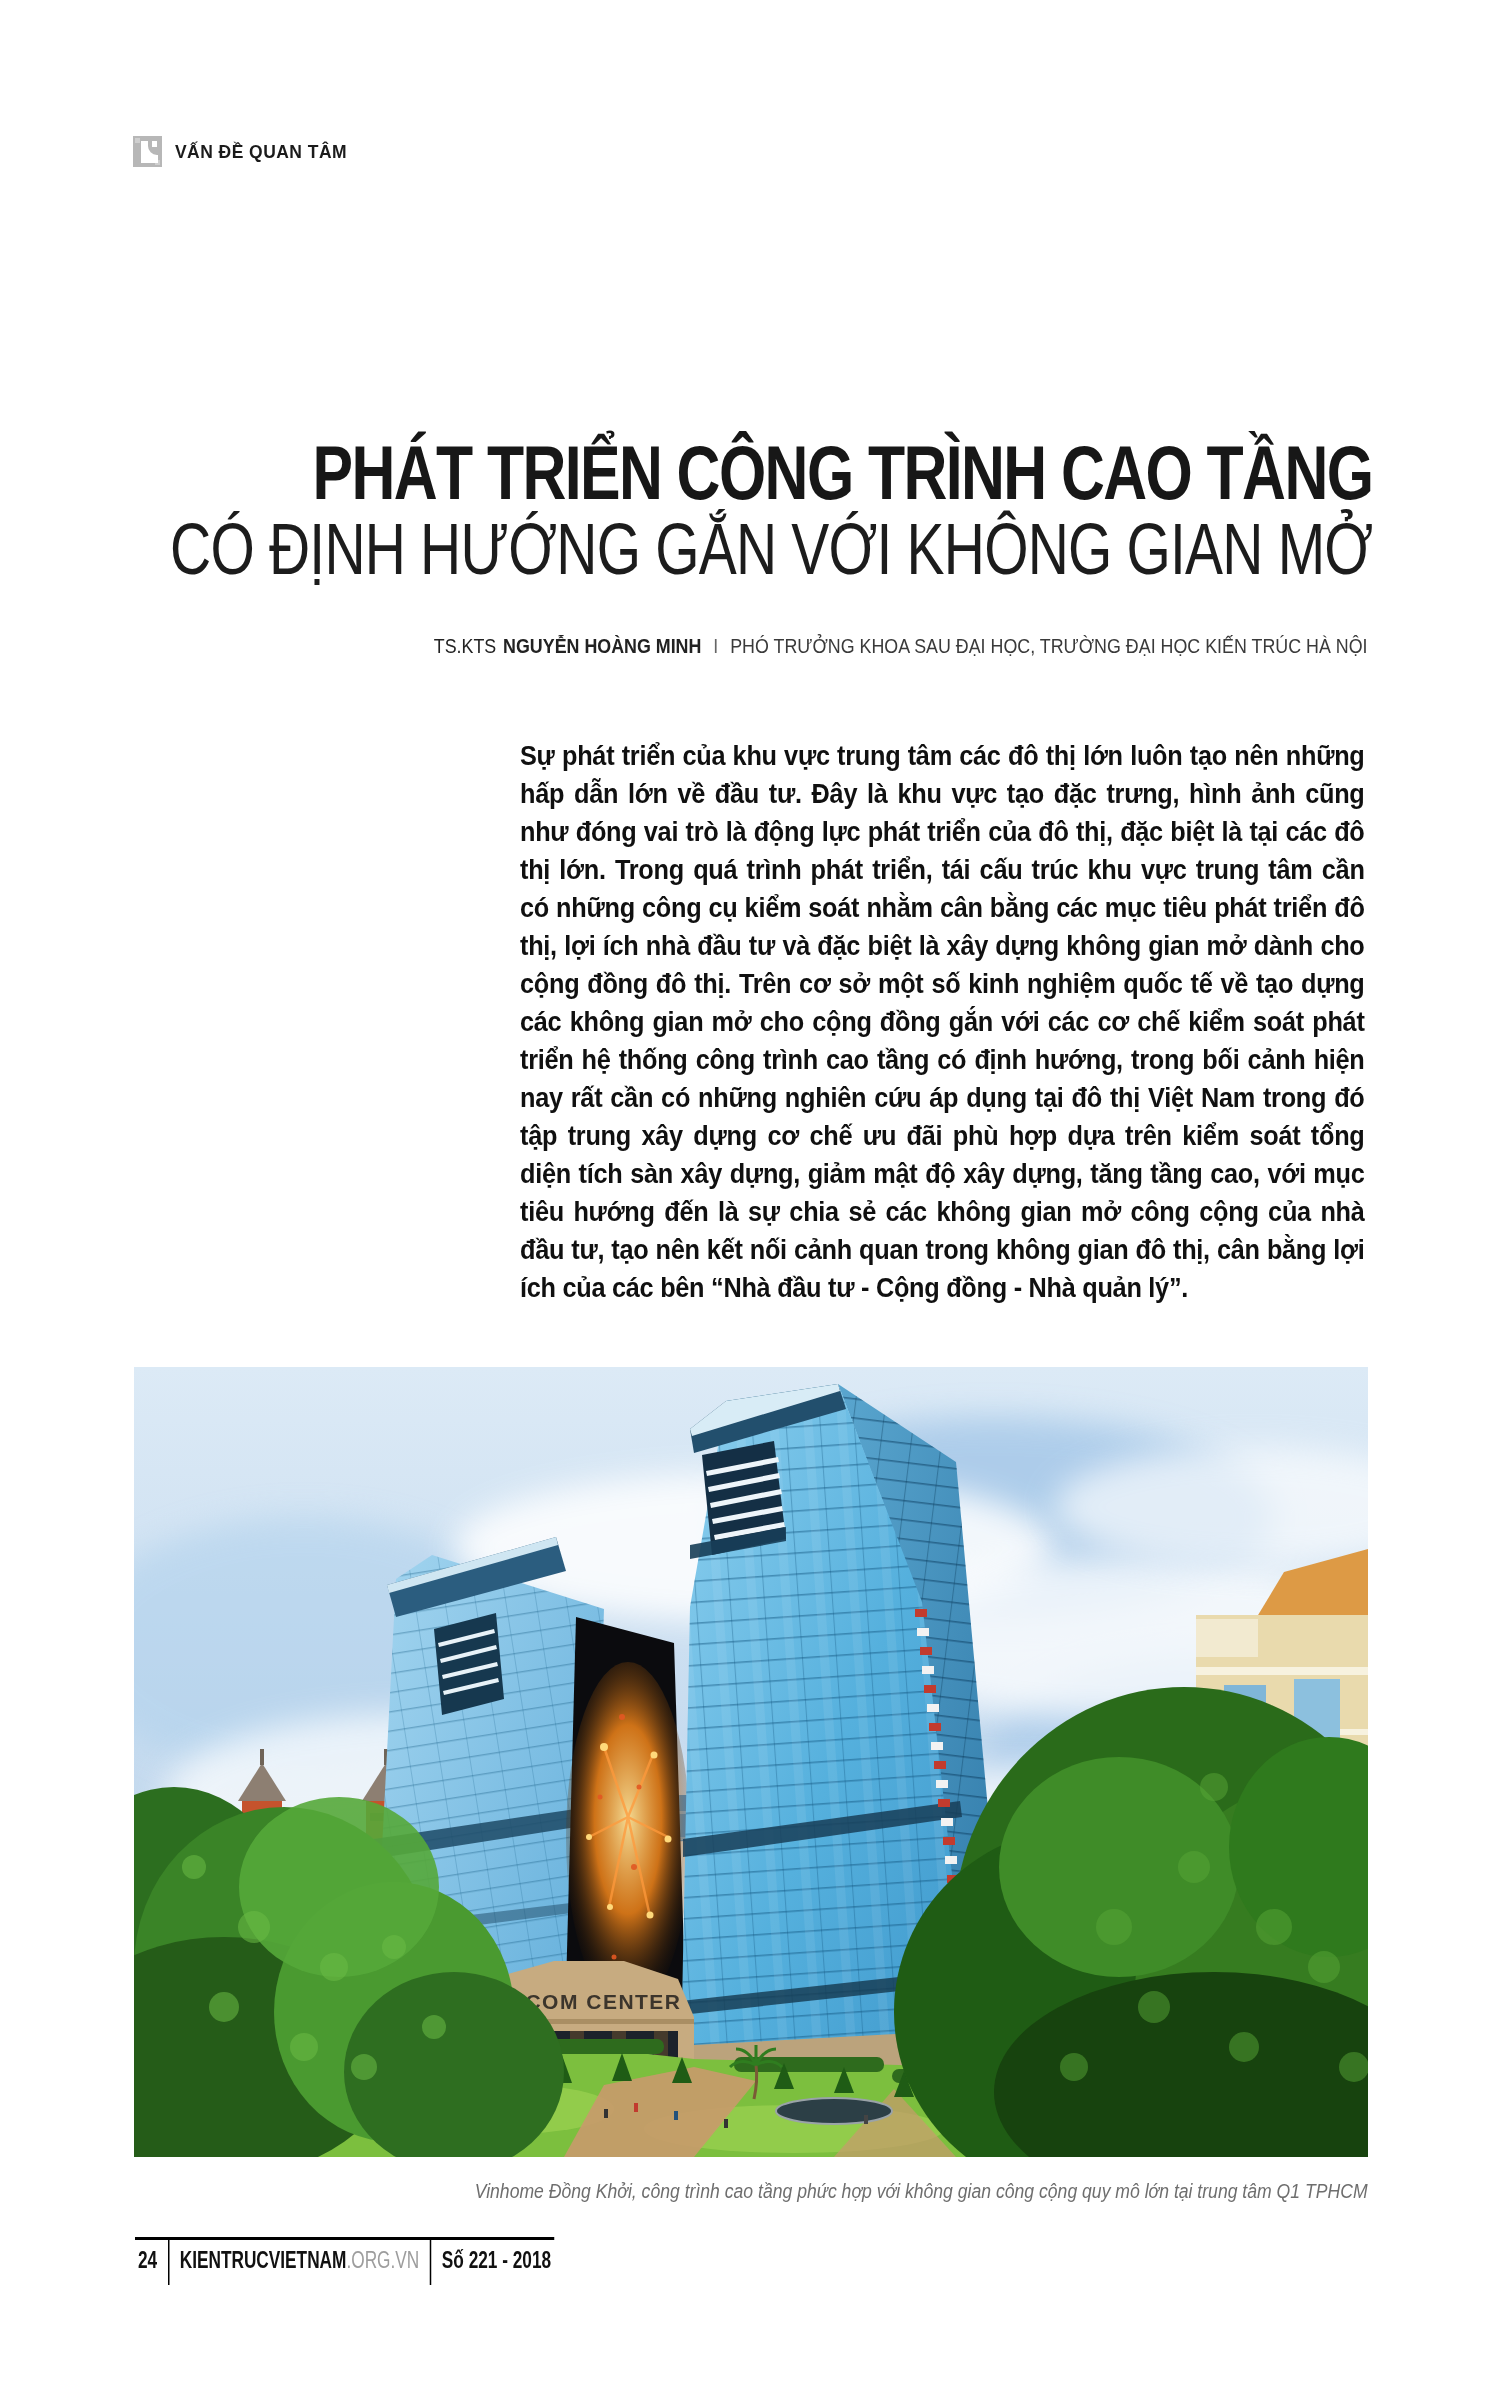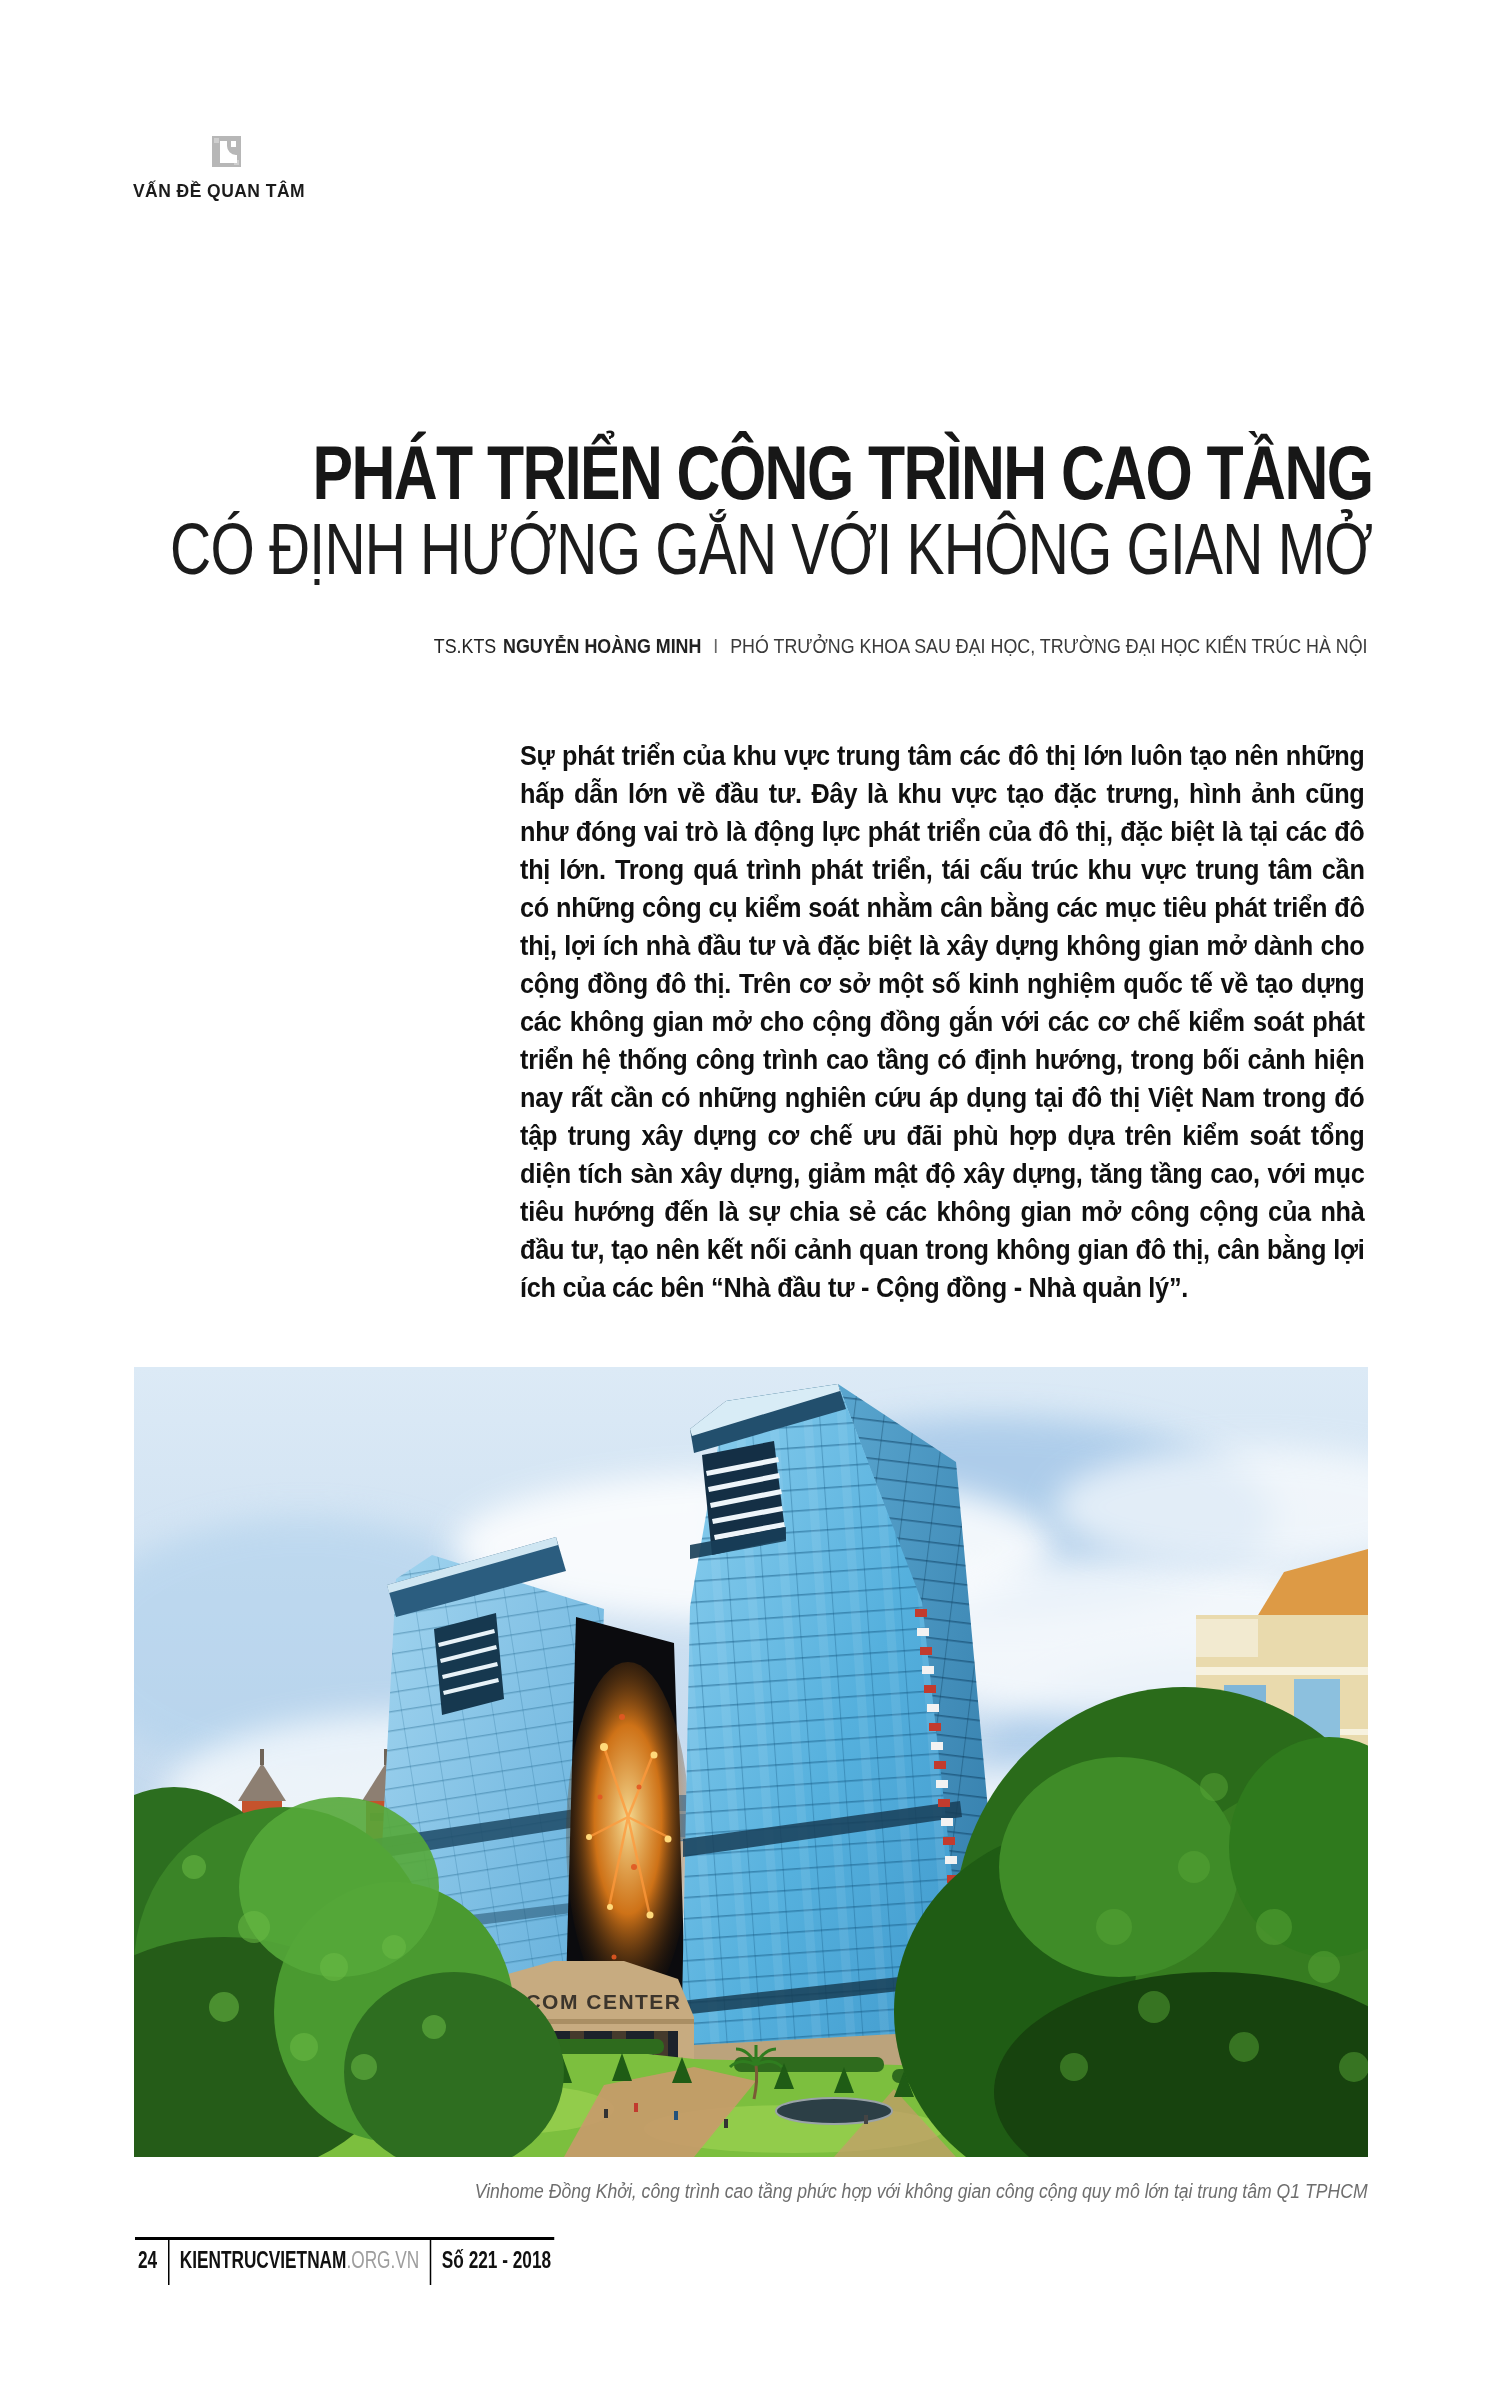--- a/index.html
+++ b/index.html
@@ -2,21 +2,21 @@
 <html><head>
 <meta charset="utf-8">
 <style>
   html,body{margin:0;padding:0;background:#888;}
   .page{
     position:relative; width:1500px; height:2386px; background:#ffffff;
     font-family:"Liberation Sans","DejaVu Sans",sans-serif; overflow:hidden;
     margin:0 auto;
   }
   
-  .section-header{position:absolute; left:133px; top:136px; display:flex; align-items:center; gap:13px;flex-direction:column;}
+  .section-header{position:absolute; left:133px; top:136px; display:flex; align-items:center; gap:13px;}
   .section-header .label{
     font-size:19px; font-weight:700; letter-spacing:.5px; color:#1b1b1b;
     transform:scaleX(.92); transform-origin:left center; white-space:nowrap;
   }
   
   .title-block{position:absolute; right:128px; top:438px; text-align:right;}
   .title-line1{
     display:block; white-space:nowrap; font-size:76px; font-weight:700; color:#171717;
     letter-spacing:-2px; line-height:70px; transform:scaleX(.80); transform-origin:right center;
   }

